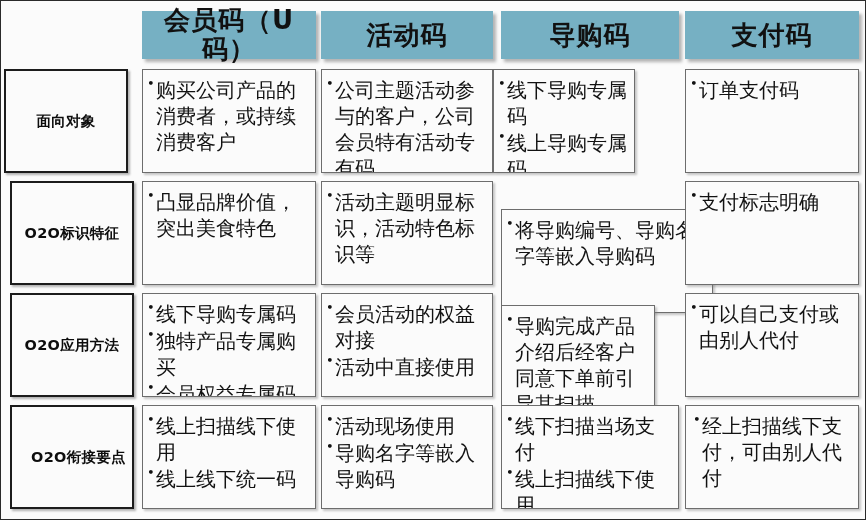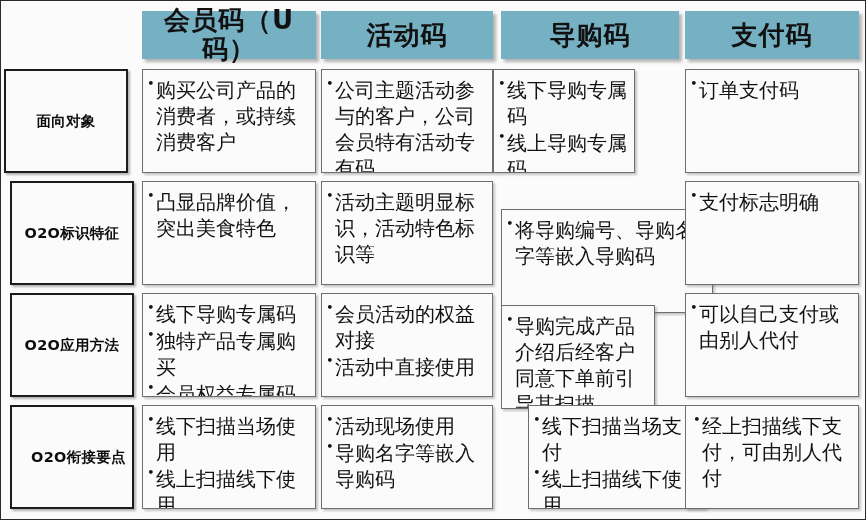--- a/index.html
+++ b/index.html
@@ -185,32 +185,31 @@
       <ul>
         <li>可以自己支付或由别人代付</li>
       </ul>
     </div>
 
     <div class="rowlabel" style="left:9px; top:404px; width:124px; height:104px;padding-left:13px;">
       <span>O2O衔接要点</span>
     </div>
     <div class="cell" style="left:141px; top:404px; width:174px; height:104px;">
       <ul>
-        <li>线下扫描当场使用</li>
         <li>线上扫描线下使用</li>
         <li>线上线下统一码</li>
       </ul>
     </div>
     <div class="cell" style="left:320px; top:404px; width:172px; height:104px;">
       <ul>
         <li>活动现场使用</li>
         <li>导购名字等嵌入导购码</li>
       </ul>
     </div>
-    <div class="cell" style="left:500px; top:404px; width:178px; height:104px;margin-left:27px;">
+    <div class="cell" style="left:500px; top:404px; width:178px; height:104px;">
       <ul>
         <li>线下扫描当场支付</li>
         <li>线上扫描线下使用</li>
       </ul>
     </div>
     <div class="cell" style="left:684px; top:404px; width:174px; height:104px;padding-left:7px;">
       <ul>
         <li>经上扫描线下支付，可由别人代付</li>
       </ul>
     </div>

